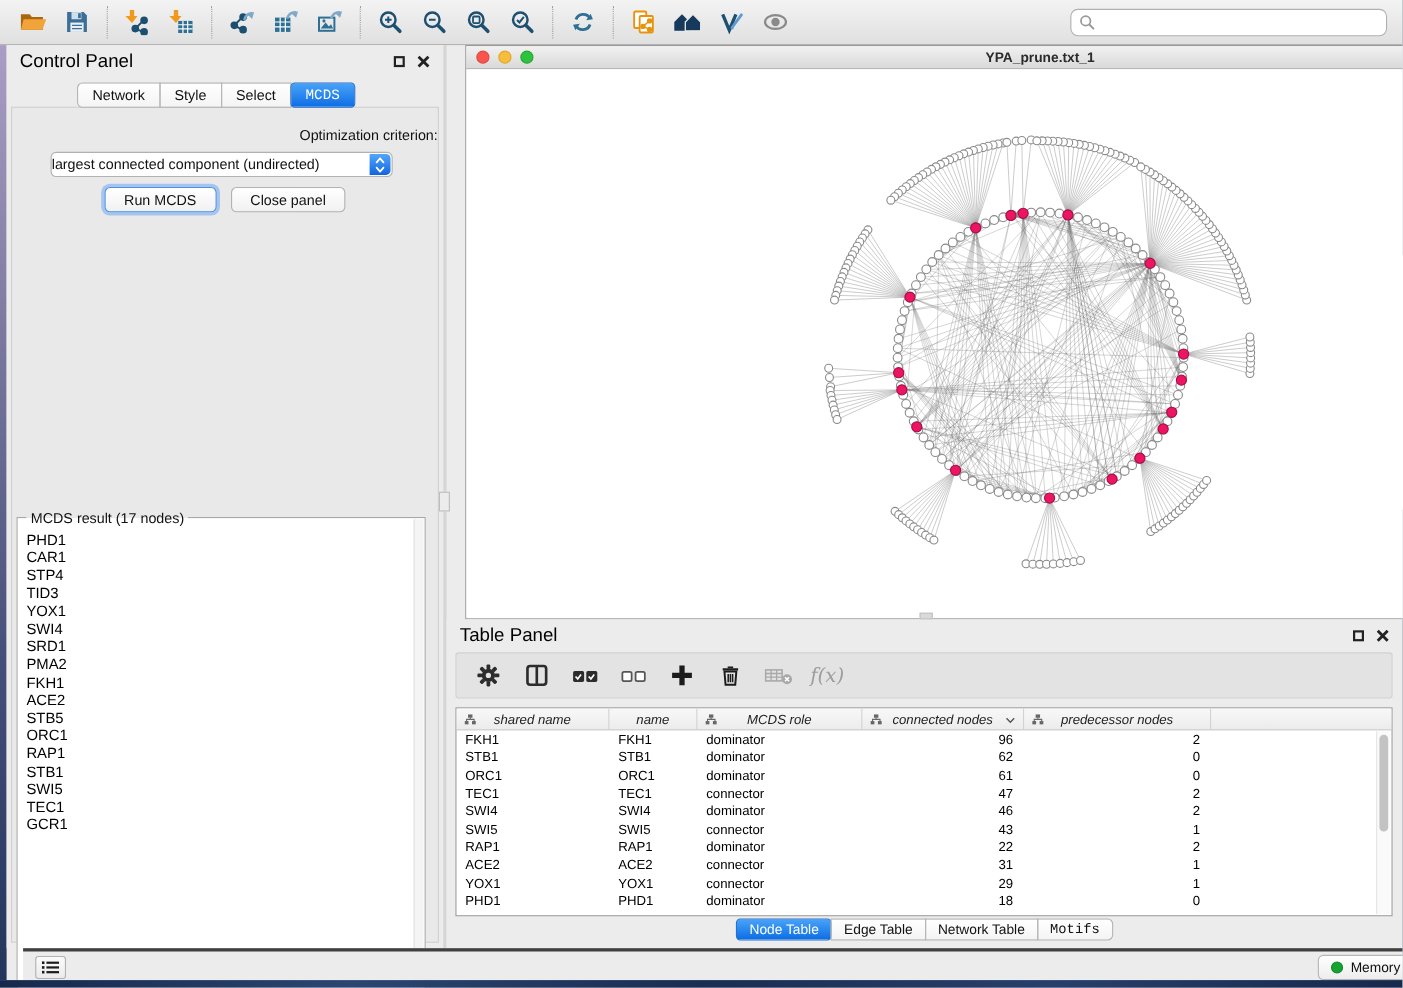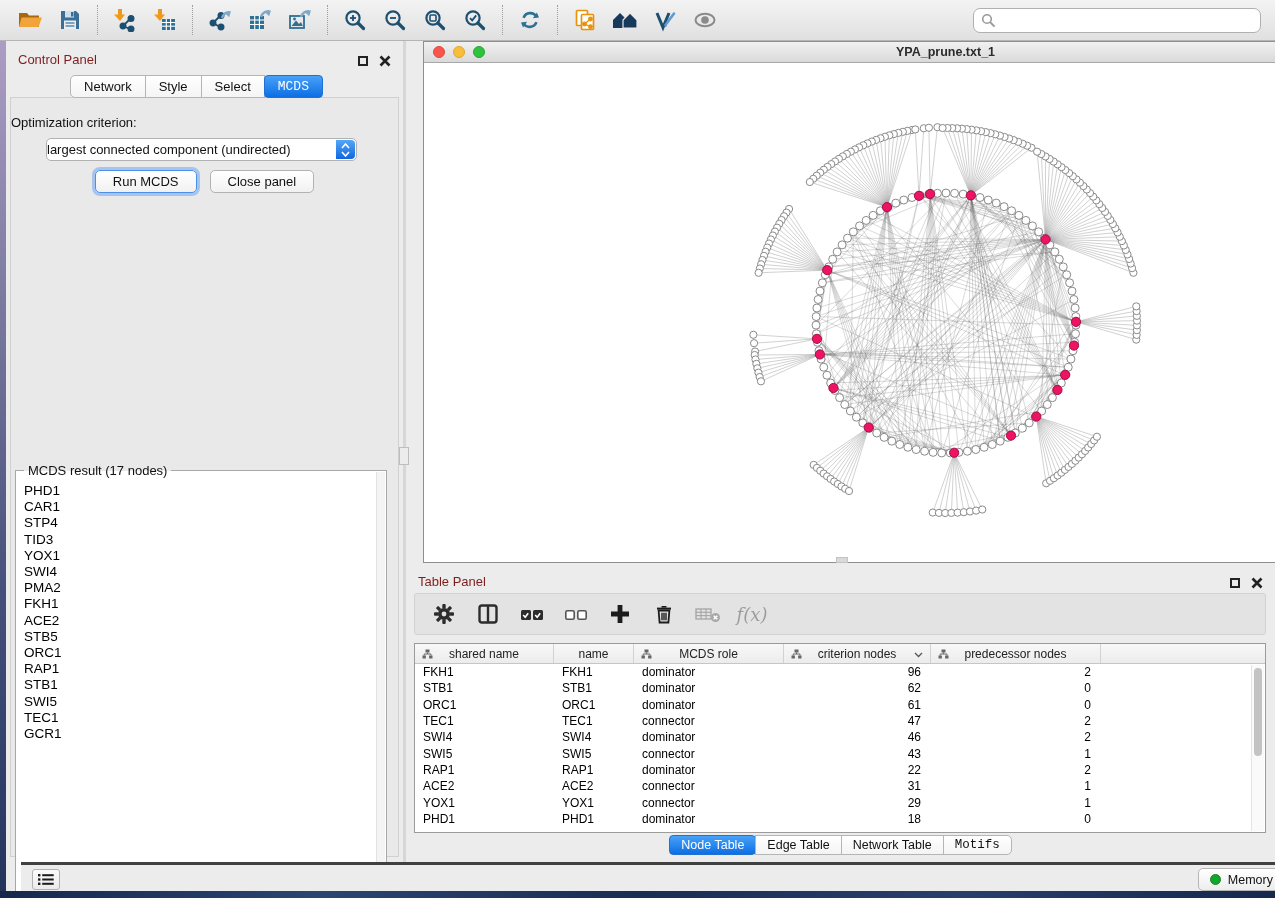--- a/index.html
+++ b/index.html
@@ -17,36 +17,36 @@
   input.search { width:288px; height:25px; border:1px solid #b0b0b0; border-radius:7px;
     background:#fff; padding:0 8px 0 27px; font-size:13px; outline:none; font-family:inherit; }
 
   
   .wall-left { position:absolute; left:0; top:41px; width:6px; height:850px;
     background:linear-gradient(#ab9dc4,#7d7aa0 30%,#45507a 65%,#24355c); }
   .wall-bottom { position:absolute; left:0; top:891px; width:1275px; height:7px;
     background:linear-gradient(90deg,#16284c,#2a4671 25%,#1a2d52 50%,#27406b 75%,#16284c); }
 
   
-  .panel-header { height:26px; display:flex; align-items:flex-end; padding:4px 12px 0 12px;
-    font-size:13px; color:#7f1d1d; }
+  .panel-header { height:26px; display:flex; align-items:center; padding:4px 12px 0 12px;
+    font-size:17px; color:#000000; }
   .win-btns { margin-left:auto; display:flex; gap:11px; align-items:center; }
   .float-btn { width:10px; height:10px; border:2px solid #222; background:transparent; }
 
   
   .control-panel { position:absolute; left:6px; top:41px; width:397px; height:821px; background:#ececec; }
   .ctrl-tabs { position:absolute; top:34px; left:0; right:16px; display:flex; justify-content:center; z-index:3; }
   .seg { border:1px solid #b5b5b5; background:linear-gradient(#ffffff,#f4f4f4);
     padding:3px 13px; font-size:13px; color:#111; margin-left:-1px; }
   .seg:first-child { border-radius:5px 0 0 5px; margin-left:0; }
   .seg:last-child { border-radius:0 5px 5px 0;font-family:Liberation Mono, monospace; }
   .seg.active { background:linear-gradient(#48a2f8,#0d6ee4); color:#fff; border-color:#2170d2; border-radius:4px; }
   .ctrl-body { position:absolute; left:4px; width:389px; top:56px; height:760px;
     background:#e9e9e9; border:1px solid #d0d0d0; }
-  .opt-label { position:absolute; top:17px; left:0; right:0; text-align:left; font-size:13px; color:#111; }
+  .opt-label { position:absolute; top:17px; left:0; right:0; text-align:right; font-size:13px; color:#111; }
   .criterion-select { position:absolute; left:35px; top:40px; width:311px; height:23px; background:#fff;
     border:1px solid #b1b1b1; border-radius:5px; display:flex; align-items:center; font-size:13px; color:#111; }
   .criterion-select .sel-text { padding-left:0; }
   .sel-stepper { position:absolute; right:1px; top:1px; bottom:1px; width:19px; border-radius:0 4px 4px 0;
     background:linear-gradient(#53a7f9,#1166e0); display:flex; flex-direction:column; align-items:center; justify-content:center; gap:2px; }
   .btn-row { position:absolute; top:72px; left:0; right:0; display:flex; justify-content:center; gap:13px; }
   .aqua-btn { height:23px; padding:0 17px; border:1px solid #b3b3b3; border-radius:5px;
     background:linear-gradient(#ffffff,#f1f1f1); font-size:13px; color:#111; font-family:inherit; }
   .aqua-btn.focused { border-color:#4a90e8; box-shadow:0 0 0 3px rgba(110,165,245,.55); }
   .mcds-group { position:absolute; left:4px; top:372px; width:372px; height:456px;
@@ -83,21 +83,21 @@
   .table-panel { position:absolute; left:406px; top:563px; width:869px; height:299px; background:#ececec; }
   .tbl-toolbar { position:absolute; left:8px; top:30px; width:852px; height:42px;
     background:#e3e3e3; border:1px solid #d2d2d2; border-radius:3px;
     display:flex; align-items:center; gap:14px; padding:0 14px; }
   .tbl-tbtn { width:30px; height:30px; display:flex; align-items:center; justify-content:center; }
   .fx { font-family:"DejaVu Serif", serif; font-style:italic; font-size:18px; color:#9d9d9d; }
   .tbl-wrap { position:absolute; left:8px; top:80px; width:852px; height:190px;
     background:#fff; border:1px solid #9b9b9b; overflow:hidden; }
   .tbl-header { display:grid; grid-template-columns:139px 80px 150px 147px 170px 1fr; height:20px;
     background:linear-gradient(#f8f8f8,#ececec); border-bottom:1px solid #c6c6c6; font-size:12px; color:#222; }
-  .th { position:relative; display:flex; align-items:center; justify-content:center; gap:5px; border-right:1px solid #d2d2d2; }
+  .th { position:relative; display:flex; align-items:center; justify-content:center; gap:5px; border-right:1px solid #d2d2d2;font-style:italic; }
   .th .hier { position:absolute; left:7px; top:5px; }
   .th .sort { position:absolute; right:7px; top:8px; }
   .tr { display:grid; grid-template-columns:139px 80px 150px 147px 170px 1fr; height:16.3px; font-size:12px; color:#000; }
   .td { display:flex; align-items:center; padding-left:8px; overflow:hidden; }
   .td.num { justify-content:flex-end; padding-right:10px; padding-left:0; }
   .tbl-vscroll { position:absolute; right:1px; top:21px; bottom:1px; width:13px; background:#fafafa; border-left:1px solid #e4e4e4; }
   .tbl-vthumb { position:absolute; left:2px; right:2px; top:3px; height:88px; border-radius:5px; background:#c3c3c3; }
   .tbl-tabs { position:absolute; left:0; right:0; top:272px; display:flex; justify-content:center; }
   .tbl-tabs .seg { font-size:12.5px; padding:2px 11px; }
 
@@ -312,20 +312,21 @@
       </div>
       <div class="mcds-group">
         <span class="mcds-legend">MCDS result (17 nodes)</span>
         <div class="mcds-list" id="mcds-list">
             <div>PHD1</div>
             <div>CAR1</div>
             <div>STP4</div>
             <div>TID3</div>
             <div>YOX1</div>
             <div>SWI4</div>
+            <div>SRD1</div>
             <div>PMA2</div>
             <div>FKH1</div>
             <div>ACE2</div>
             <div>STB5</div>
             <div>ORC1</div>
             <div>RAP1</div>
             <div>STB1</div>
             <div>SWI5</div>
             <div>TEC1</div>
             <div>GCR1</div>
@@ -1159,21 +1160,21 @@
             </svg>
             <span>MCDS role</span>
           </div>
           <div class="th">
             <svg class="hier" width="11" height="10" viewBox="0 0 11 10">
               <rect x="3.5" y="0.5" width="4" height="3" fill="#666"></rect>
               <rect x="0.5" y="6.5" width="3.4" height="3" fill="#666"></rect>
               <rect x="7.1" y="6.5" width="3.4" height="3" fill="#666"></rect>
               <path d="M5.5 3.5 V5 M2.2 6.5 V5 H9 V6.5" stroke="#666" fill="none"></path>
             </svg>
-            <span>criterion nodes</span>
+            <span>connected nodes</span>
             <svg class="sort" width="9" height="6" viewBox="0 0 9 6">
               <path d="M1 1 L4.5 4.5 L8 1" fill="none" stroke="#555" stroke-width="1.3"></path>
             </svg>
           </div>
           <div class="th">
             <svg class="hier" width="11" height="10" viewBox="0 0 11 10">
               <rect x="3.5" y="0.5" width="4" height="3" fill="#666"></rect>
               <rect x="0.5" y="6.5" width="3.4" height="3" fill="#666"></rect>
               <rect x="7.1" y="6.5" width="3.4" height="3" fill="#666"></rect>
               <path d="M5.5 3.5 V5 M2.2 6.5 V5 H9 V6.5" stroke="#666" fill="none"></path>

